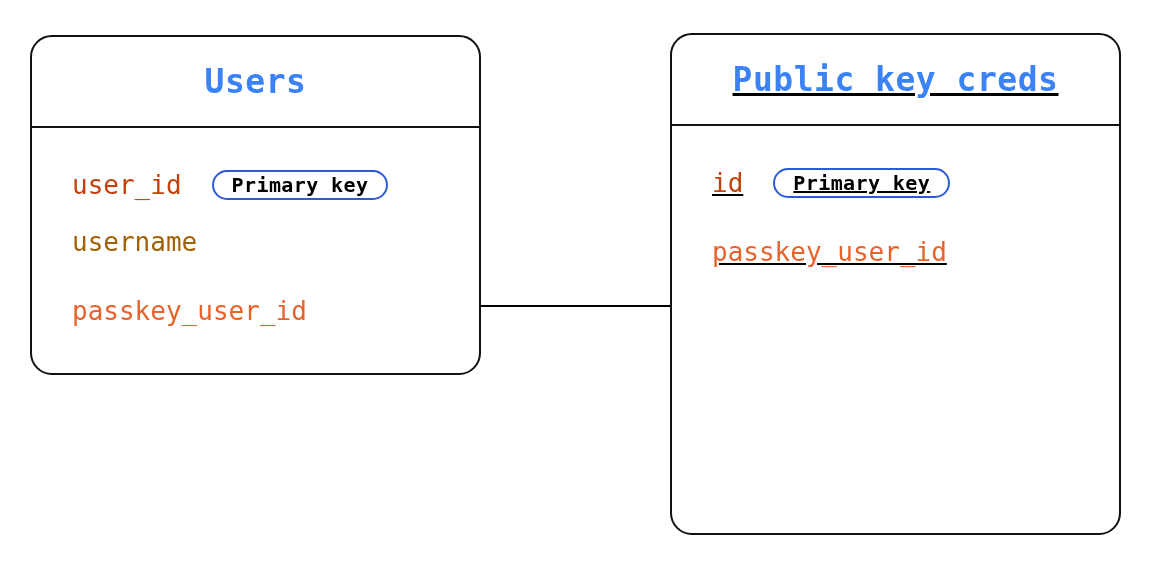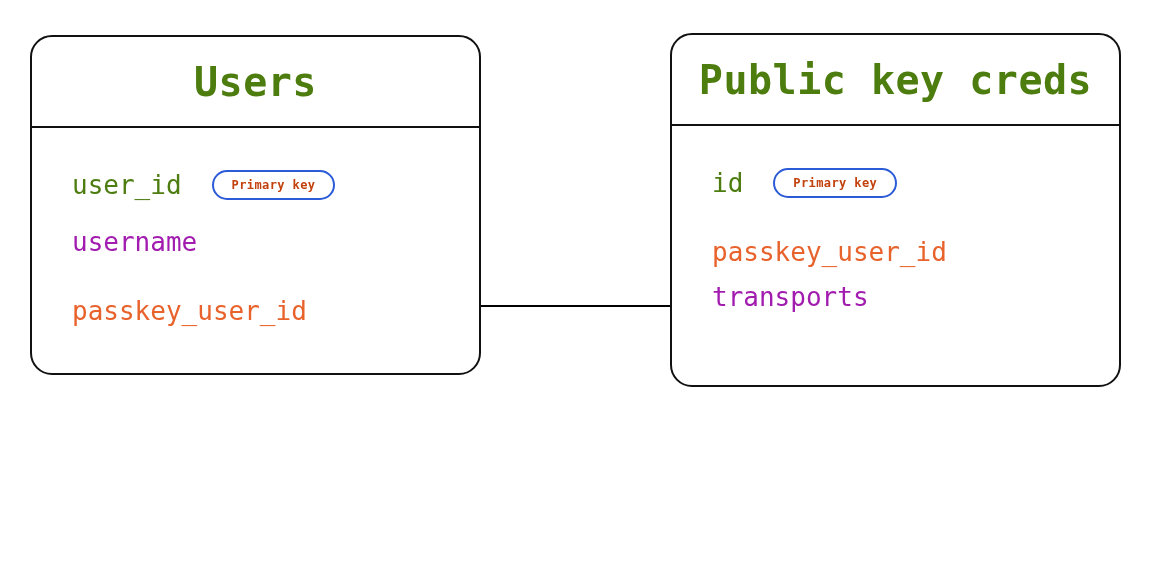--- a/index.html
+++ b/index.html
@@ -44,60 +44,60 @@
     height: 91px;
     box-sizing: border-box;
     border-bottom: 2px solid #111111;
     display: flex;
     align-items: center;
     justify-content: center;
     padding: 0 14px;
   }
 
   .entity-title {
-    font-size: 40px;
+    font-size: 33px;
     font-weight: bold;
-    color: #4d7c0f;
+    color: #3b82f6;
     letter-spacing: 0.5px;
     white-space: nowrap;
   }
 
   .entity-fields {
     padding: 28px 0 0 0;
   }
 
   .field-row {
     height: 57px;
     display: flex;
     align-items: center;
     padding: 0 0 0 40px;
     box-sizing: border-box;
   }
 
   .field-name {
     font-size: 26px;
     line-height: 1;
-    color: #a21caf;
+    color: #a16207;
     white-space: nowrap;
   }
-  .field-name.pk   { color: #4d7c0f; }
+  .field-name.pk   { color: #c2410c; }
   .field-name.fk   { color: #E8622C; margin-top: 24px; }
 
   .pk-badge {
     margin-left: 30px;
     display: inline-flex;
     align-items: center;
     justify-content: center;
     height: 30px;
     padding: 12px 18px;
     box-sizing: border-box;
     border: 2px solid #2B5BD7;
     border-radius: 15px;
-    color: #c2410c;
-    font-size: 12px;
+    color: #000000;
+    font-size: 20px;
     font-weight: bold;
     letter-spacing: 0.4px;
     white-space: nowrap;
   }
 </style>
 </head>
 <body>
 
 <div id="canvas">
     <div class="connector" style="left: 481px; top: 305px; width: 189px;"></div>
@@ -111,30 +111,27 @@
           <span class="pk-badge">Primary key</span>
         </div>
         <div class="field-row">
           <span class="field-name ">username</span>
         </div>
         <div class="field-row">
           <span class="field-name fk">passkey_user_id</span>
         </div>
       </div>
     </div>
-    <div class="entity" style="left: 670px; top: 33px; width: 451px; height: 354px;">
+    <div class="entity" style="left: 670px; top: 33px; width: 451px; height: 502px; text-decoration: underline;">
       <div class="entity-header">
         <div class="entity-title">Public key creds</div>
       </div>
       <div class="entity-fields">
         <div class="field-row">
           <span class="field-name pk">id</span>
           <span class="pk-badge">Primary key</span>
         </div>
         <div class="field-row">
           <span class="field-name fk">passkey_user_id</span>
         </div>
-        <div class="field-row">
-          <span class="field-name ">transports</span>
-        </div>
       </div>
     </div>
   </div>
 
 </body></html>

